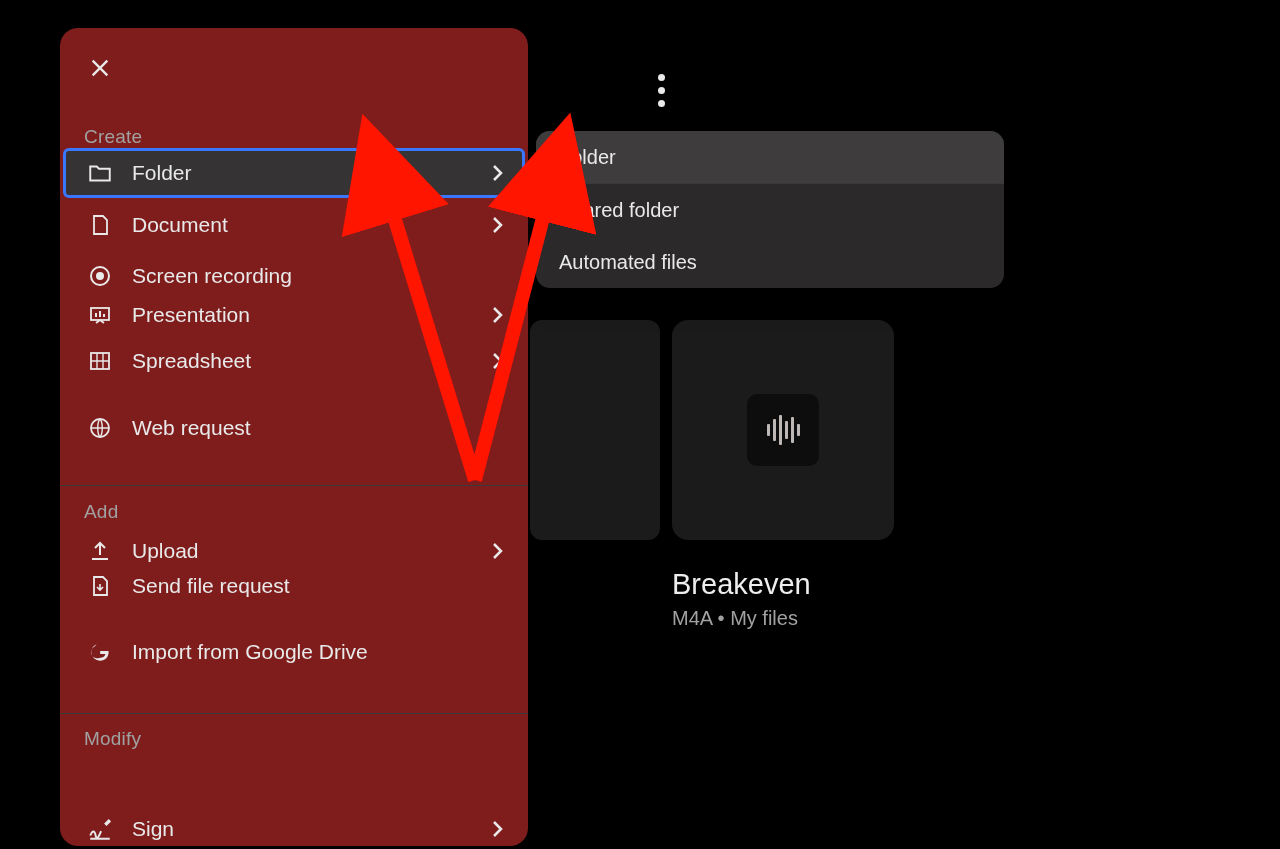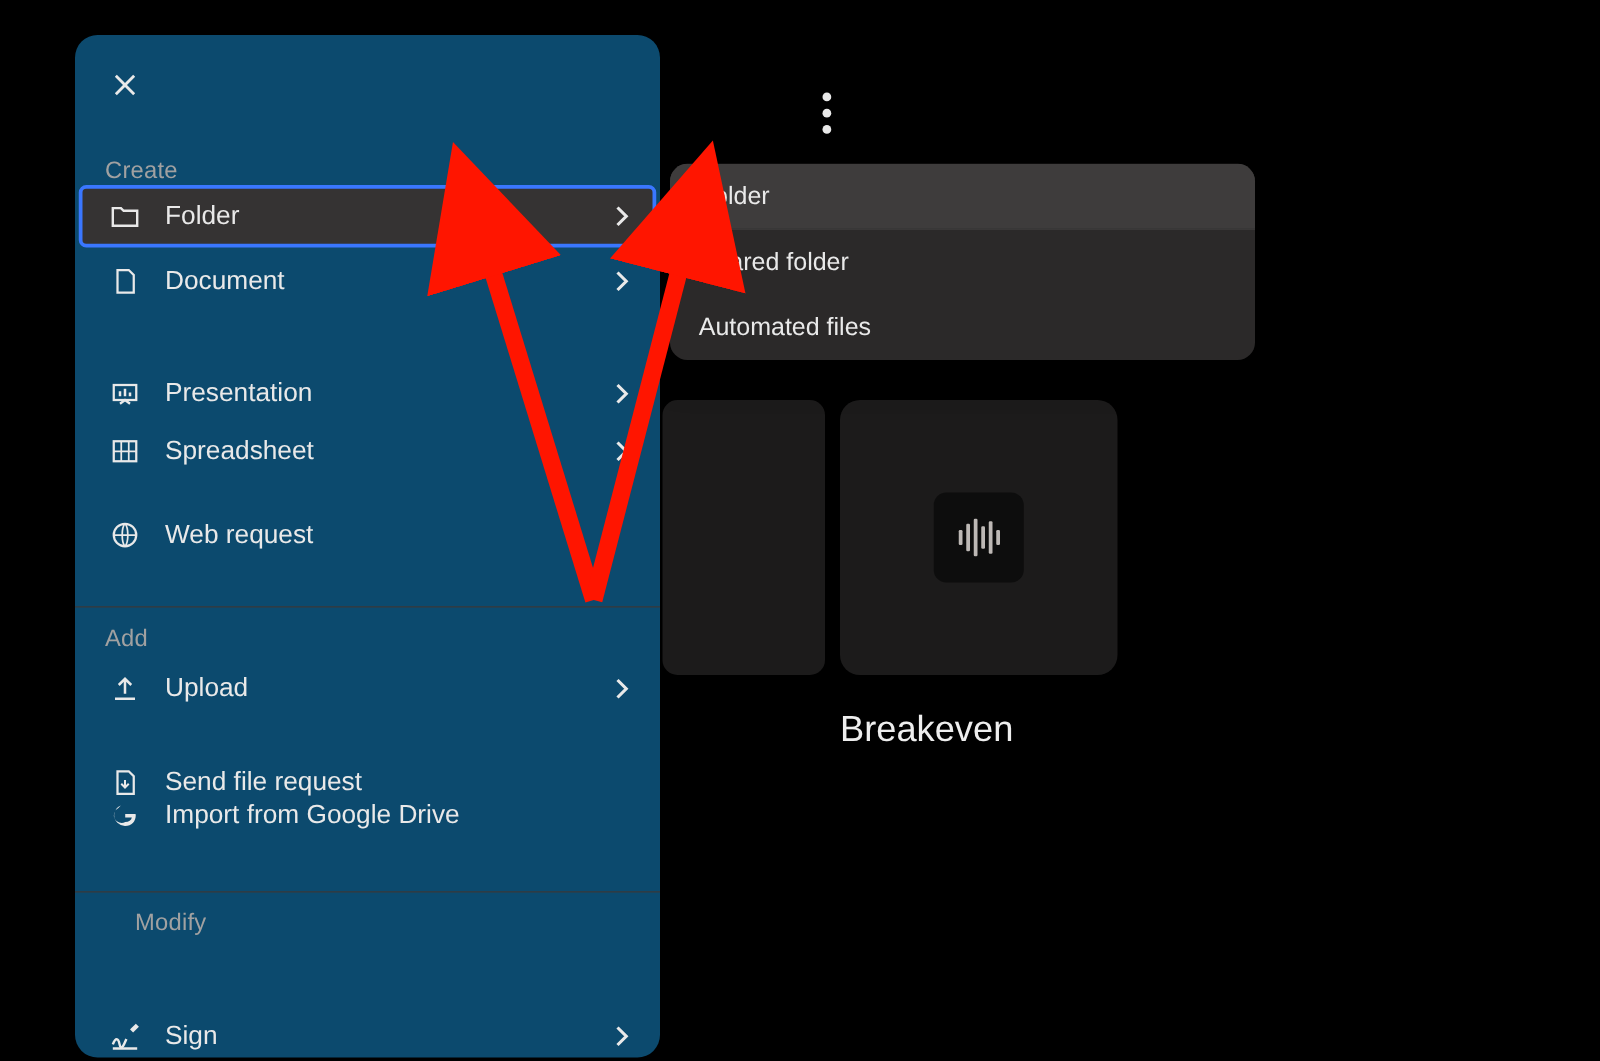--- a/index.html
+++ b/index.html
@@ -11,21 +11,21 @@
     font-family: -apple-system, BlinkMacSystemFont, "Segoe UI", Helvetica, Arial, sans-serif;
     overflow: hidden;
     color: #e9e9e9;
   }
   .panel {
     position: absolute;
     left: 60px;
     top: 28px;
     width: 468px;
     height: 818px;
-    background: #0c4a6e;
+    background: #7f1d1d;
     border-radius: 18px;
     overflow: hidden;
   }
   .close {
     position: absolute;
     left: 28px;
     top: 28px;
     width: 24px;
     height: 24px;
     display: flex;
@@ -36,21 +36,21 @@
     color: #e9e9e9;
   }
   .close svg { width: 22px; height: 22px; }
   .section-title {
     color: #a1a1a1;
     font-size: 19px;
     letter-spacing: .2px;
   }
   .sect-create { position:absolute; left:24px; top:98px; }
   .sect-add    { position:absolute; left:24px; top:473px; }
-  .sect-modify { position:absolute; left:24px; top:700px;margin-left:24px; }
+  .sect-modify { position:absolute; left:24px; top:700px; }
 
   .row {
     position: absolute;
     left: 0; right: 0;
     height: 50px;
     display: flex;
     align-items: center;
     cursor: pointer;
   }
   .row .ico {
@@ -183,20 +183,21 @@
     <div class="wave">
       <i></i>
         <i></i>
         <i></i>
         <i></i>
         <i></i>
         <i></i>
     </div>
   </div>
   <div class="fname">Breakeven</div>
+  <div class="fmeta">M4A • My files</div>
 </div>
 
 <div class="submenu">
   <div class="sub-item active">
     <span>Folder</span>
   </div>
   <div class="sub-sep"></div>
   <div class="sub-item">
     <span>Shared folder</span>
   </div>
@@ -238,20 +239,29 @@
         </svg>
     </span>
     <span class="lbl">Document</span>
     <span class="chev">
         <svg viewBox="0 0 12 18">
           <path d="M2 2l7 7-7 7"></path>
         </svg>
       </span>
   </div>
 
+  <div class="row" style="top:223px">
+    <span class="ico">
+      <svg viewBox="0 0 24 24" width="24" height="24">
+          <circle cx="12" cy="12" r="9" fill="none" stroke="#e9e9e9" stroke-width="2"></circle>
+          <circle cx="12" cy="12" r="4" fill="#e9e9e9"></circle>
+        </svg>
+    </span>
+    <span class="lbl">Screen recording</span>
+  </div>
 
   <div class="row" style="top:262px">
     <span class="ico">
       <svg viewBox="0 0 24 24" width="24" height="24">
           <rect x="3" y="5" width="18" height="12" fill="none" stroke="#e9e9e9" stroke-width="1.8"></rect>
           <path d="M8 20l4-3 4 3" fill="none" stroke="#e9e9e9" stroke-width="1.8"></path>
           <rect x="7" y="10" width="2" height="4" fill="#e9e9e9"></rect>
           <rect x="11" y="8" width="2" height="6" fill="#e9e9e9"></rect>
           <rect x="15" y="11" width="2" height="3" fill="#e9e9e9"></rect>
         </svg>
@@ -299,21 +309,21 @@
         </svg>
     </span>
     <span class="lbl">Upload</span>
     <span class="chev">
         <svg viewBox="0 0 12 18">
           <path d="M2 2l7 7-7 7"></path>
         </svg>
       </span>
   </div>
 
-  <div class="row" style="top:573px">
+  <div class="row" style="top:533px">
     <span class="ico">
       <svg viewBox="0 0 24 24" width="24" height="24">
           <path d="M6 3h9l4 4v14H6z" fill="none" stroke="#e9e9e9" stroke-width="1.8"></path>
           <path d="M12 16v-6M9 13l3 3 3-3" fill="none" stroke="#e9e9e9" stroke-width="1.6"></path>
         </svg>
     </span>
     <span class="lbl">Send file request</span>
   </div>
 
   <div class="row" style="top:599px">

